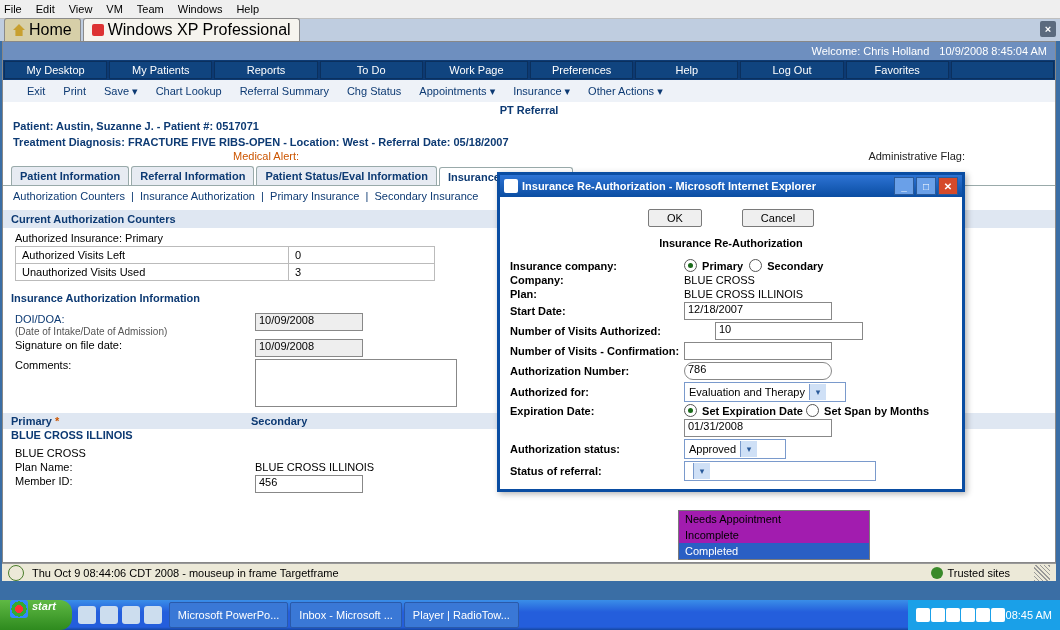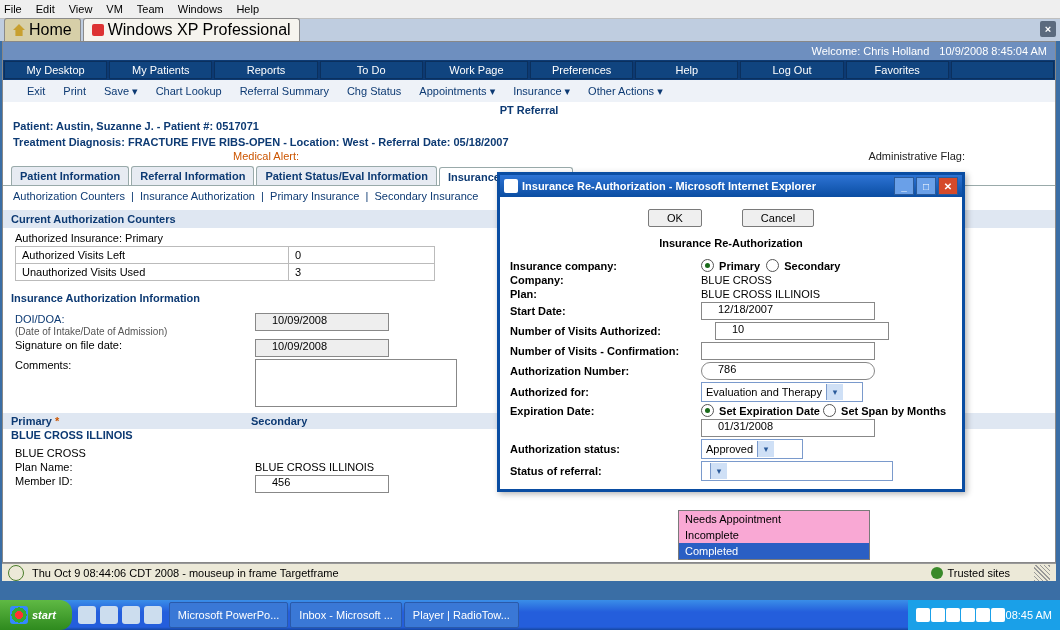--- a/index.html
+++ b/index.html
@@ -29,21 +29,21 @@
   .tab{border:1px solid #9aa;border-bottom:none;background:#e7ebf2;padding:3px 8px;margin-right:2px;border-radius:3px 3px 0 0;cursor:pointer;color:#0d3a73;font-weight:bold;font-size:11px;}
   .tab.active{background:#fff;position:relative;top:1px;}
   .subtabs{padding:4px 10px;color:#0d3a73;}
   .subtabs a{color:#0d3a73;text-decoration:none;}
   .section-h{background:#dfe7f2;color:#0d3a73;font-weight:bold;padding:3px 8px;margin-top:4px;}
   .content{padding:4px 12px;}
   table.mini{border-collapse:collapse;width:420px;}
   table.mini td{border:1px solid #bbb;padding:2px 6px;}
   .lbl{color:#0d3a73;font-weight:bold;}
   .small{font-size:10px;color:#555;}
-  .field{border:1px solid #888;background:#fff;height:16px;padding:0 16px;display:inline-block;min-width:100px;}
+  .field{border:1px solid #888;background:#fff;height:16px;padding:0 3px;display:inline-block;min-width:100px;}
   .txtarea{border:1px solid #888;background:#fff;width:200px;height:46px;display:inline-block;}
   .row{display:flex;align-items:flex-start;margin:2px 0;}
   .row .c1{width:240px;}
   .primarybar{background:#dfe7f2;padding:2px 8px;display:flex;}
   .primarybar .p{color:#0d3a73;font-weight:bold;width:240px;}
   .primarybar .req{color:#cc5500;}
   .bluecross{color:#0d3a73;font-weight:bold;padding:0 8px;}
   
   .iestatus{background:#ece9d8;border-top:1px solid #999;height:18px;display:flex;align-items:center;padding:0 6px;gap:8px;width:1054px;margin:0 2px;box-sizing:border-box;}
   .iestatus .refresh{width:14px;height:14px;border:1px solid #4a7d2a;border-radius:50%;}
@@ -55,32 +55,32 @@
   .dlgtitle{height:22px;background:linear-gradient(#2d73d4,#0a4da2);color:#fff;display:flex;align-items:center;padding:0 4px;font-weight:bold;gap:4px;}
   .dlgtitle .icon{width:14px;height:14px;background:#fff;border-radius:2px;}
   .dlgtitle .winbtns{margin-left:auto;display:flex;gap:2px;}
   .winbtn{width:18px;height:16px;background:#6aa0e8;border:1px solid #2a5a9a;display:flex;align-items:center;justify-content:center;color:#fff;font-size:10px;}
   .winbtn.close{background:#d54a2a;}
   .dlgbody{padding:6px 10px;}
   .dlgbtns{display:flex;justify-content:center;gap:40px;margin:6px 0 10px;}
   .btn{border:1px solid #7a7a7a;background:#efefef;padding:2px 18px;border-radius:2px;cursor:pointer;}
   .dlgh{font-weight:bold;text-align:center;margin:4px 0 10px;}
   .drow{display:flex;align-items:center;margin:2px 0;}
-  .drow .dl{width:191px;font-weight:bold;}
+  .drow .dl{width:174px;font-weight:bold;}
   .radio{width:11px;height:11px;border:1px solid #555;border-radius:50%;display:inline-flex;align-items:center;justify-content:center;margin-right:2px;}
   .radio.sel::after{content:"";width:5px;height:5px;background:#1a6a1a;border-radius:50%;}
   .combo{border:1px solid #7a9acc;background:#fff;display:inline-flex;align-items:center;height:18px;}
   .combo .ct{padding:0 4px;}
   .combo .carrow{width:16px;height:16px;background:#cfe0f6;border-left:1px solid #7a9acc;display:flex;align-items:center;justify-content:center;color:#2a5a9a;font-size:9px;}
-  .dropdown{position:absolute;left:678px;top:510px;width:190px;border:1px solid #7a7a7a;background:#f9a8d4;z-index:60;}
+  .dropdown{position:absolute;left:678px;top:510px;width:190px;border:1px solid #7a7a7a;background:#a21caf;z-index:60;}
   .dropdown div{padding:2px 6px;cursor:pointer;}
   .dropdown .sel{background:#2a5fc4;color:#fff;}
   
   .taskbar{position:absolute;left:0;bottom:0;right:0;height:30px;background:linear-gradient(#3a8ee8,#245edc 40%,#245edc 90%,#1546a0);display:flex;align-items:center;}
-  .startbtn{height:30px;background:linear-gradient(#5fb944,#2e8a1e);color:#fff;font-style:italic;font-weight:bold;padding:0 16px 0 10px;display:flex;align-items:center;border-radius:0 12px 12px 0;gap:4px;}
+  .startbtn{height:30px;background:linear-gradient(#5fb944,#2e8a1e);color:#fff;font-style:italic;font-weight:bold;padding:0 16px 0 10px;display:flex;align-items:flex-start;border-radius:0 12px 12px 0;gap:4px;}
   .ql{display:flex;gap:4px;margin:0 6px;}
   .qlicon{width:18px;height:18px;background:#cde;border-radius:3px;}
   .taskbtn{height:24px;background:#3a78d6;border:1px solid #2a5aaa;color:#fff;padding:0 8px;margin:0 1px;display:flex;align-items:center;gap:4px;border-radius:2px;max-width:120px;overflow:hidden;white-space:nowrap;}
   .tray{margin-left:auto;height:30px;background:#1aa0e8;display:flex;align-items:center;padding:0 8px;gap:1px;color:#fff;}
   .tray .ticon{width:14px;height:14px;background:#fff;border-radius:2px;}
   .homeicon{width:12px;height:12px;background:#c8a030;clip-path:polygon(50% 0,100% 50%,80% 50%,80% 100%,20% 100%,20% 50%,0 50%);}
 </style>
 </head>
 <body>
 

